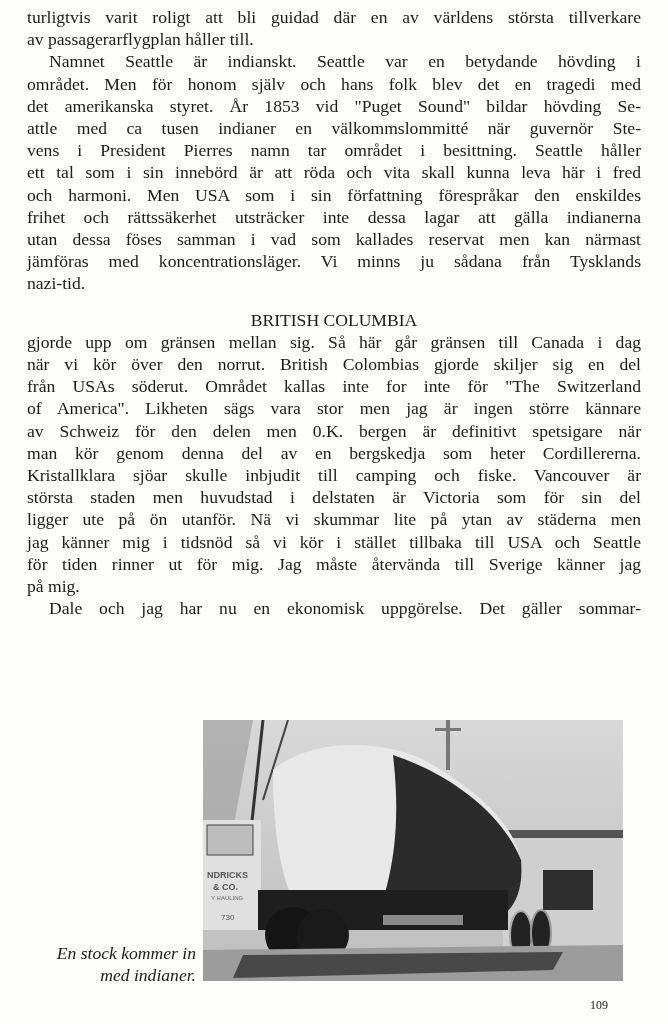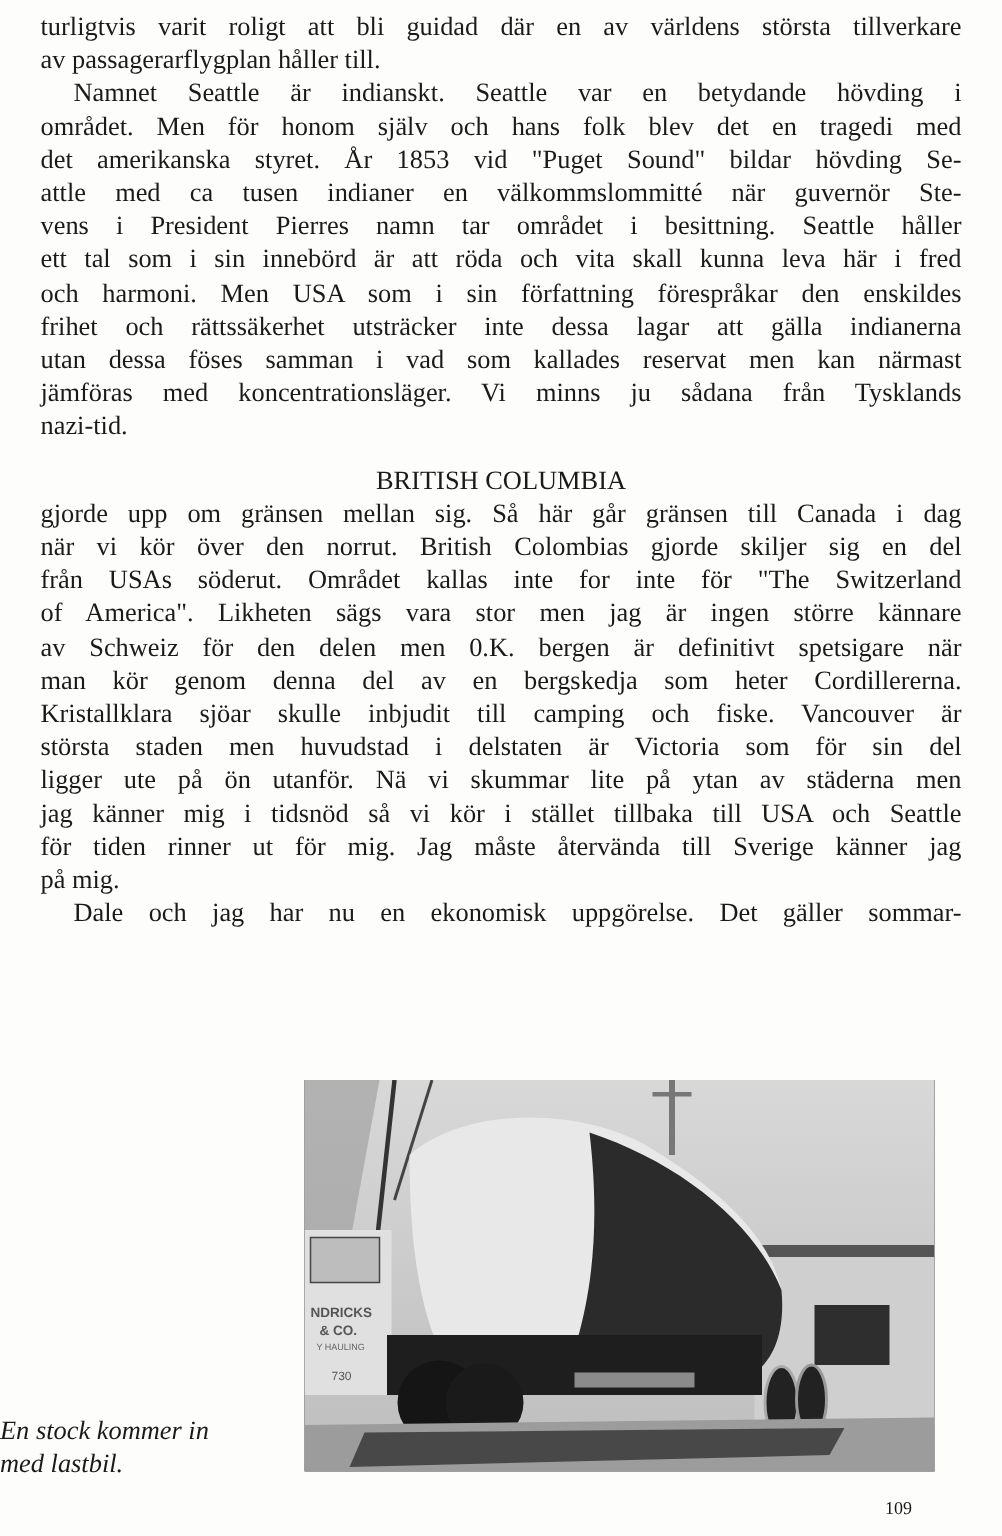--- a/index.html
+++ b/index.html
@@ -11,21 +11,21 @@
   .para { margin: 0; text-align: justify; text-align-last: left; }
   .line { display: block; text-align: justify; text-align-last: justify; white-space: nowrap; }
   .line.last { text-align-last: left; }
   .heading { margin: 14px 0 0 0; text-align: center; font-weight: normal; font-size: 17.6px; }
   .photo {
     position: absolute; left: 203px; top: 720px; width: 420px; height: 261px;
     background: #3a3a3a; overflow: hidden; text-decoration: underline;
   }
   .photo svg { display: block; }
   .caption {
-    position: absolute; left: 0; top: 942px; width: 196px; 
+    position: absolute; left: 0; top: 942px; width: 196px; text-align: right;
     font-style: italic; font-size: 17.6px; line-height: 22px;
   }
   .page-number { position: absolute; left: 590px; top: 998px; font-size: 12px; }
 </style>
 </head>
 <body>
 
 <div class="column">
   <p class="para">
     <span class="line">turligtvis varit roligt att bli guidad där en av världens största tillverkare</span>
@@ -103,16 +103,16 @@
     <ellipse cx="318" cy="215" rx="11" ry="24" fill="#222" stroke="#aaa" stroke-width="2"></ellipse>
     <ellipse cx="338" cy="213" rx="10" ry="23" fill="#222" stroke="#999" stroke-width="2"></ellipse>
 
     <path d="M0,230 L420,225 L420,261 L0,261 Z" fill="#9c9c9c"></path>
     <path d="M40,235 L360,232 L350,250 L30,258 Z" fill="#3a3a3a" opacity="0.85"></path>
   </svg>
 </div>
 
 <div class="caption">
   <div>En stock kommer in</div>
-  <div>med lastbil.</div>
+  <div>med indianer.</div>
 </div>
 
 <div class="page-number">109</div>
 
 </body></html>

